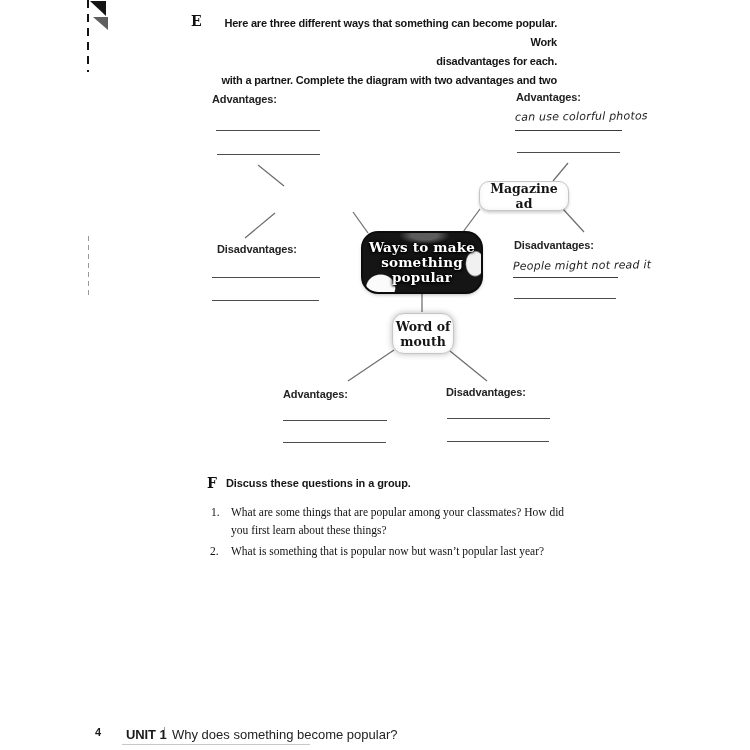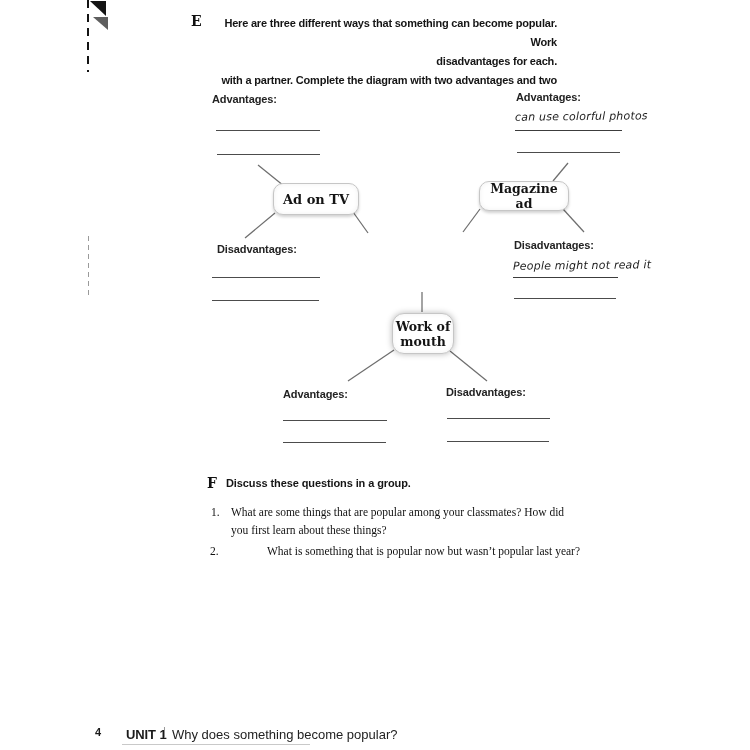--- a/index.html
+++ b/index.html
@@ -77,21 +77,21 @@
   
   .connectors{left:0;top:0;pointer-events:none;}
 
   
   .f-letter{left:207px;top:475px;}
   .f-text{left:226px;top:477px;font-weight:bold;font-size:11px;letter-spacing:-0.1px;color:#151515;}
   .qserif{font-family:"Liberation Serif",serif;font-size:11.5px;line-height:17.5px;color:#111;}
   .q-num1{left:211px;top:504px;}
   .q-body1{left:231px;top:504px;width:385px;}
   .q-num2{left:210px;top:543px;}
-  .q-body2{left:231px;top:543px;width:385px;text-align:center;}
+  .q-body2{left:231px;top:543px;width:385px;}
   .qserif span{display:block;}
 
   
   .foot-num{left:95px;top:726px;font-weight:bold;font-size:11px;}
   .foot-unit{left:126px;top:727px;font-weight:bold;font-size:13px;letter-spacing:-0.1px;}
   .foot-sep{left:163px;top:725px;font-size:11px;color:#8d8d8d;font-weight:normal;}
   .foot-title{left:172px;top:727px;font-size:13px;color:#222;}
   .foot-line{left:122px;top:744px;width:188px;height:1px;background:#c9c9c9;}
 </style>
 </head>
@@ -121,39 +121,45 @@
   <div class="abs ex-letter e-letter">E</div>
   <div class="abs e-text">
     <span>Here are three different ways that something can become popular. Work</span>
     <span>disadvantages for each.</span>
     <span>with a partner. Complete the diagram with two advantages and two</span>
   </div>
 
   <div class="abs dlabel lab-tv-adv">Advantages:</div>
   <div class="blank bl-tv-a1"></div>
   <div class="blank bl-tv-a2"></div>
-  <div class="node node-tv">Ad on TV</div>
   <div class="abs dlabel lab-tv-dis">Disadvantages:</div>
   <div class="blank bl-tv-d1"></div>
   <div class="blank bl-tv-d2"></div>
 
   <div class="abs dlabel lab-mag-adv">Advantages:</div>
   <div class="abs hand hand-mag-adv">can use colorful photos</div>
   <div class="blank bl-mag-a1"></div>
   <div class="blank bl-mag-a2"></div>
   <div class="node node-mag">Magazine ad</div>
   <div class="abs dlabel lab-mag-dis">Disadvantages:</div>
   <div class="abs hand hand-mag-dis">People might not read it</div>
   <div class="blank bl-mag-d1"></div>
   <div class="blank bl-mag-d2"></div>
 
+  <div class="node node-center">
+    <div>
+      <span>Ways to make</span>
+      <span>something</span>
+      <span>popular</span>
+    </div>
+  </div>
 
   <div class="node node-wom">
     <div>
-      <span>Work of</span>
+      <span>Word of</span>
       <span>mouth</span>
     </div>
   </div>
   <div class="abs dlabel lab-wom-adv">Advantages:</div>
   <div class="blank bl-wom-a1"></div>
   <div class="blank bl-wom-a2"></div>
   <div class="abs dlabel lab-wom-dis">Disadvantages:</div>
   <div class="blank bl-wom-d1"></div>
   <div class="blank bl-wom-d2"></div>
 

